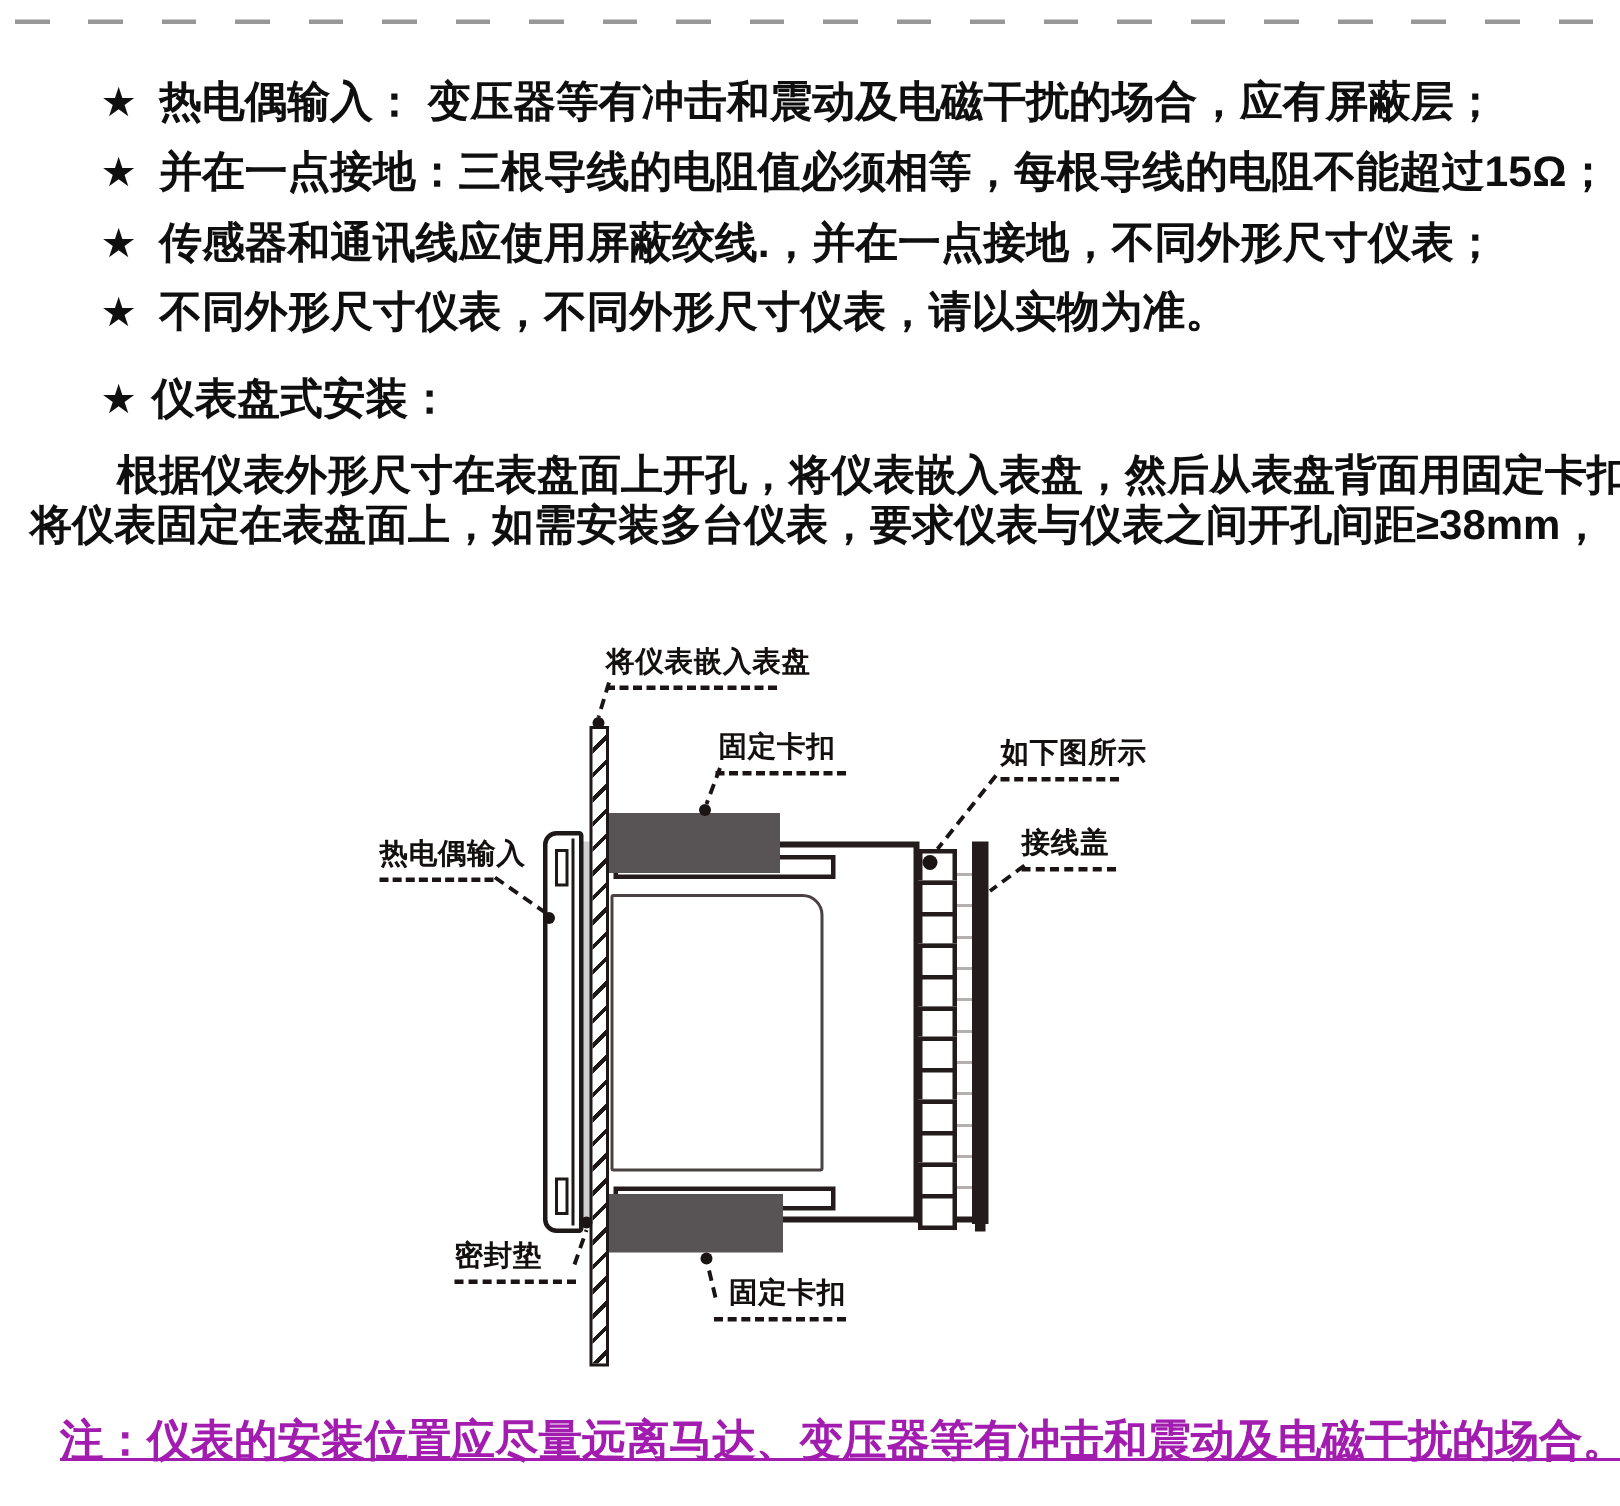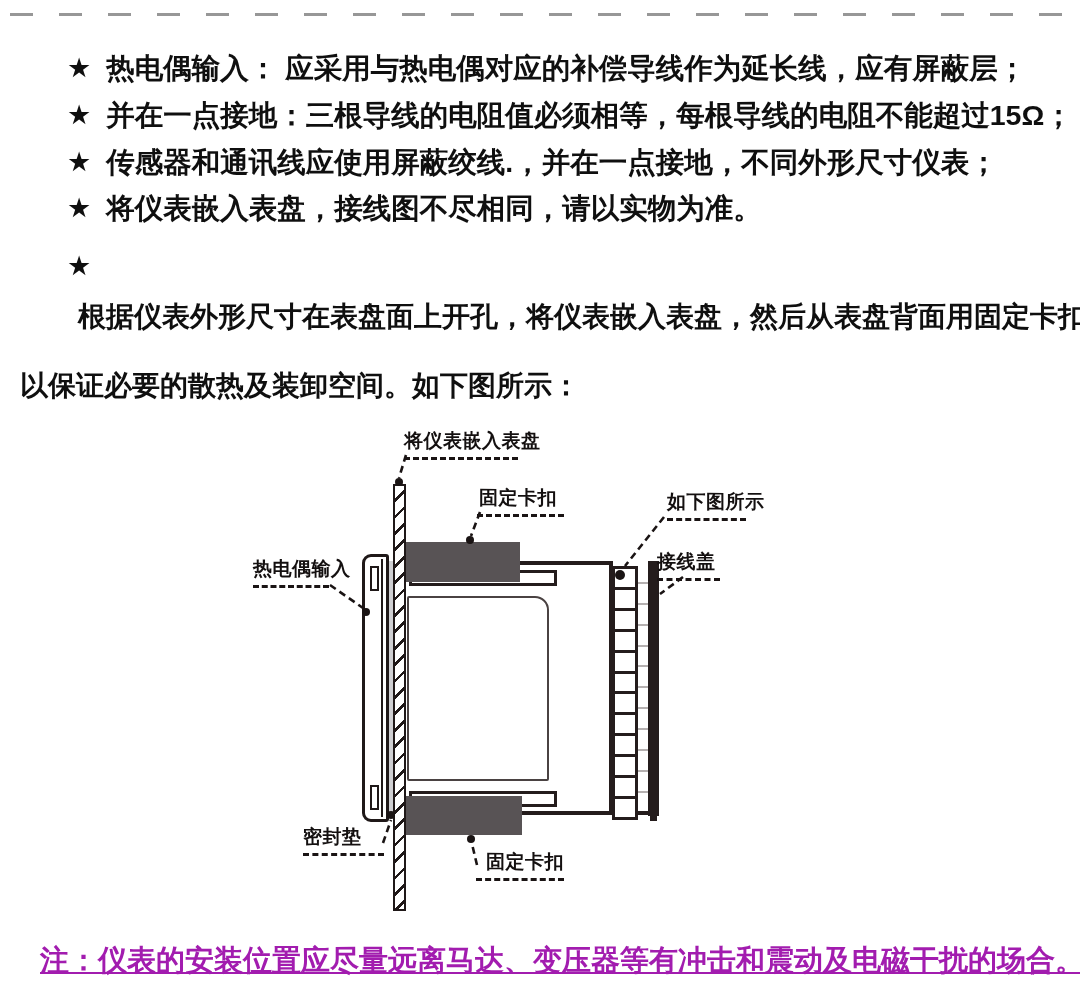--- a/index.html
+++ b/index.html
@@ -75,54 +75,55 @@
   .leader-svg{position:absolute;inset:0;width:1080px;height:1004px;z-index:10;pointer-events:none;}
 
   .dlabel{
     position:absolute;z-index:11;font-size:19px;font-weight:600;color:#141010;
     letter-spacing:0.5px;border-bottom:3px dashed #1a1414;padding-bottom:3px;
     white-space:nowrap;box-sizing:border-box;
   }
   .lab-control{left:404px;top:428px;width:114px;}
   .lab-cliptop{left:477px;top:485px;width:87px;padding-left:2px;}
   .lab-terminal{left:667px;top:489px;width:79px;}
-  .lab-cover{left:657px;top:549px;width:63px;font-family:Liberation Mono, monospace;}
+  .lab-cover{left:681px;top:549px;width:63px;font-family:Liberation Mono, monospace;}
   .lab-faceplate{left:253px;top:556px;width:76px;}
   .lab-gasket{left:303px;top:824px;width:81px;}
   .lab-clipbottom{left:476px;top:849px;width:88px;padding-left:10px;}
 </style>
 </head>
 <body>
 
 <div class="page">
 
   <div class="top-rule"></div>
 
   <div class="bullet-line b1">
     <span class="star">★</span>
-    <span>热电偶输入： 应采用与热电偶对应的补偿导线作为延长线，应有屏蔽层；</span>
+    <span>热电偶输入： 变压器等有冲击和震动及电磁干扰的场合，应有屏蔽层；</span>
   </div>
   <div class="bullet-line b2">
     <span class="star">★</span>
     <span>并在一点接地：三根导线的电阻值必须相等，每根导线的电阻不能超过15Ω；</span>
   </div>
   <div class="bullet-line b3">
     <span class="star">★</span>
     <span>传感器和通讯线应使用屏蔽绞线.，并在一点接地，不同外形尺寸仪表；</span>
   </div>
   <div class="bullet-line b4">
     <span class="star">★</span>
-    <span>将仪表嵌入表盘，接线图不尽相同，请以实物为准。</span>
+    <span>不同外形尺寸仪表，不同外形尺寸仪表，请以实物为准。</span>
   </div>
   <div class="bullet-line b5">
     <span class="star">★</span>
+    <span>仪表盘式安装：</span>
   </div>
 
   <div class="para-line p1">根据仪表外形尺寸在表盘面上开孔，将仪表嵌入表盘，然后从表盘背面用固定卡扣</div>
-  <div class="para-line p3">以保证必要的散热及装卸空间。如下图所示：</div>
+  <div class="para-line p2">将仪表固定在表盘面上，如需安装多台仪表，要求仪表与仪表之间开孔间距≥38mm，</div>
 
   <div class="diagram">
 
     <div class="shape case-body"></div>
     <div class="shape inner-rect"></div>
     <div class="shape mid-column"></div>
     <div class="shape rail rail-top"></div>
     <div class="shape rail rail-bottom"></div>
     <div class="shape clip clip-top"></div>
     <div class="shape clip clip-bottom"></div>

